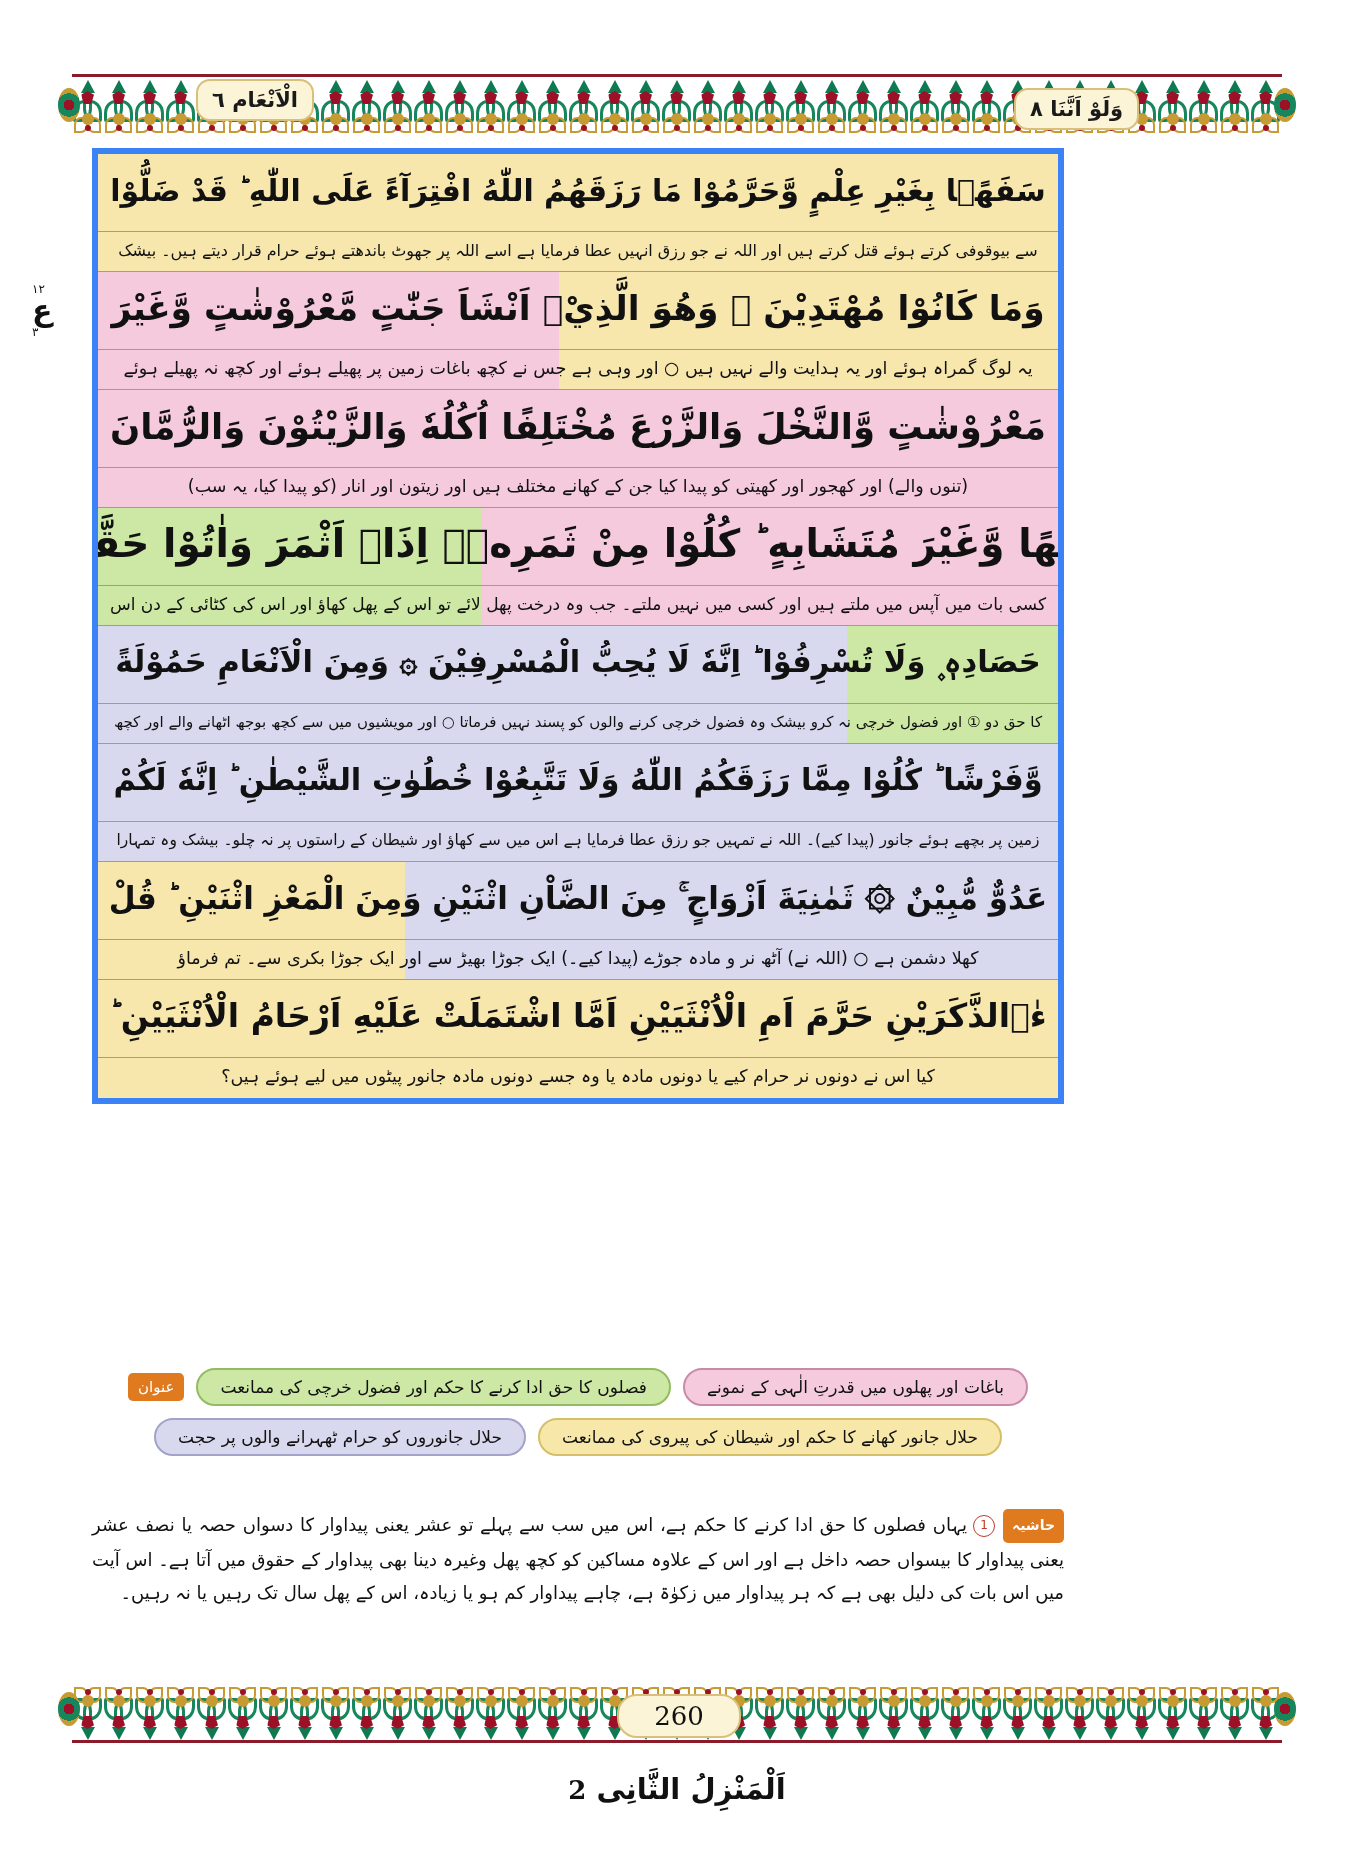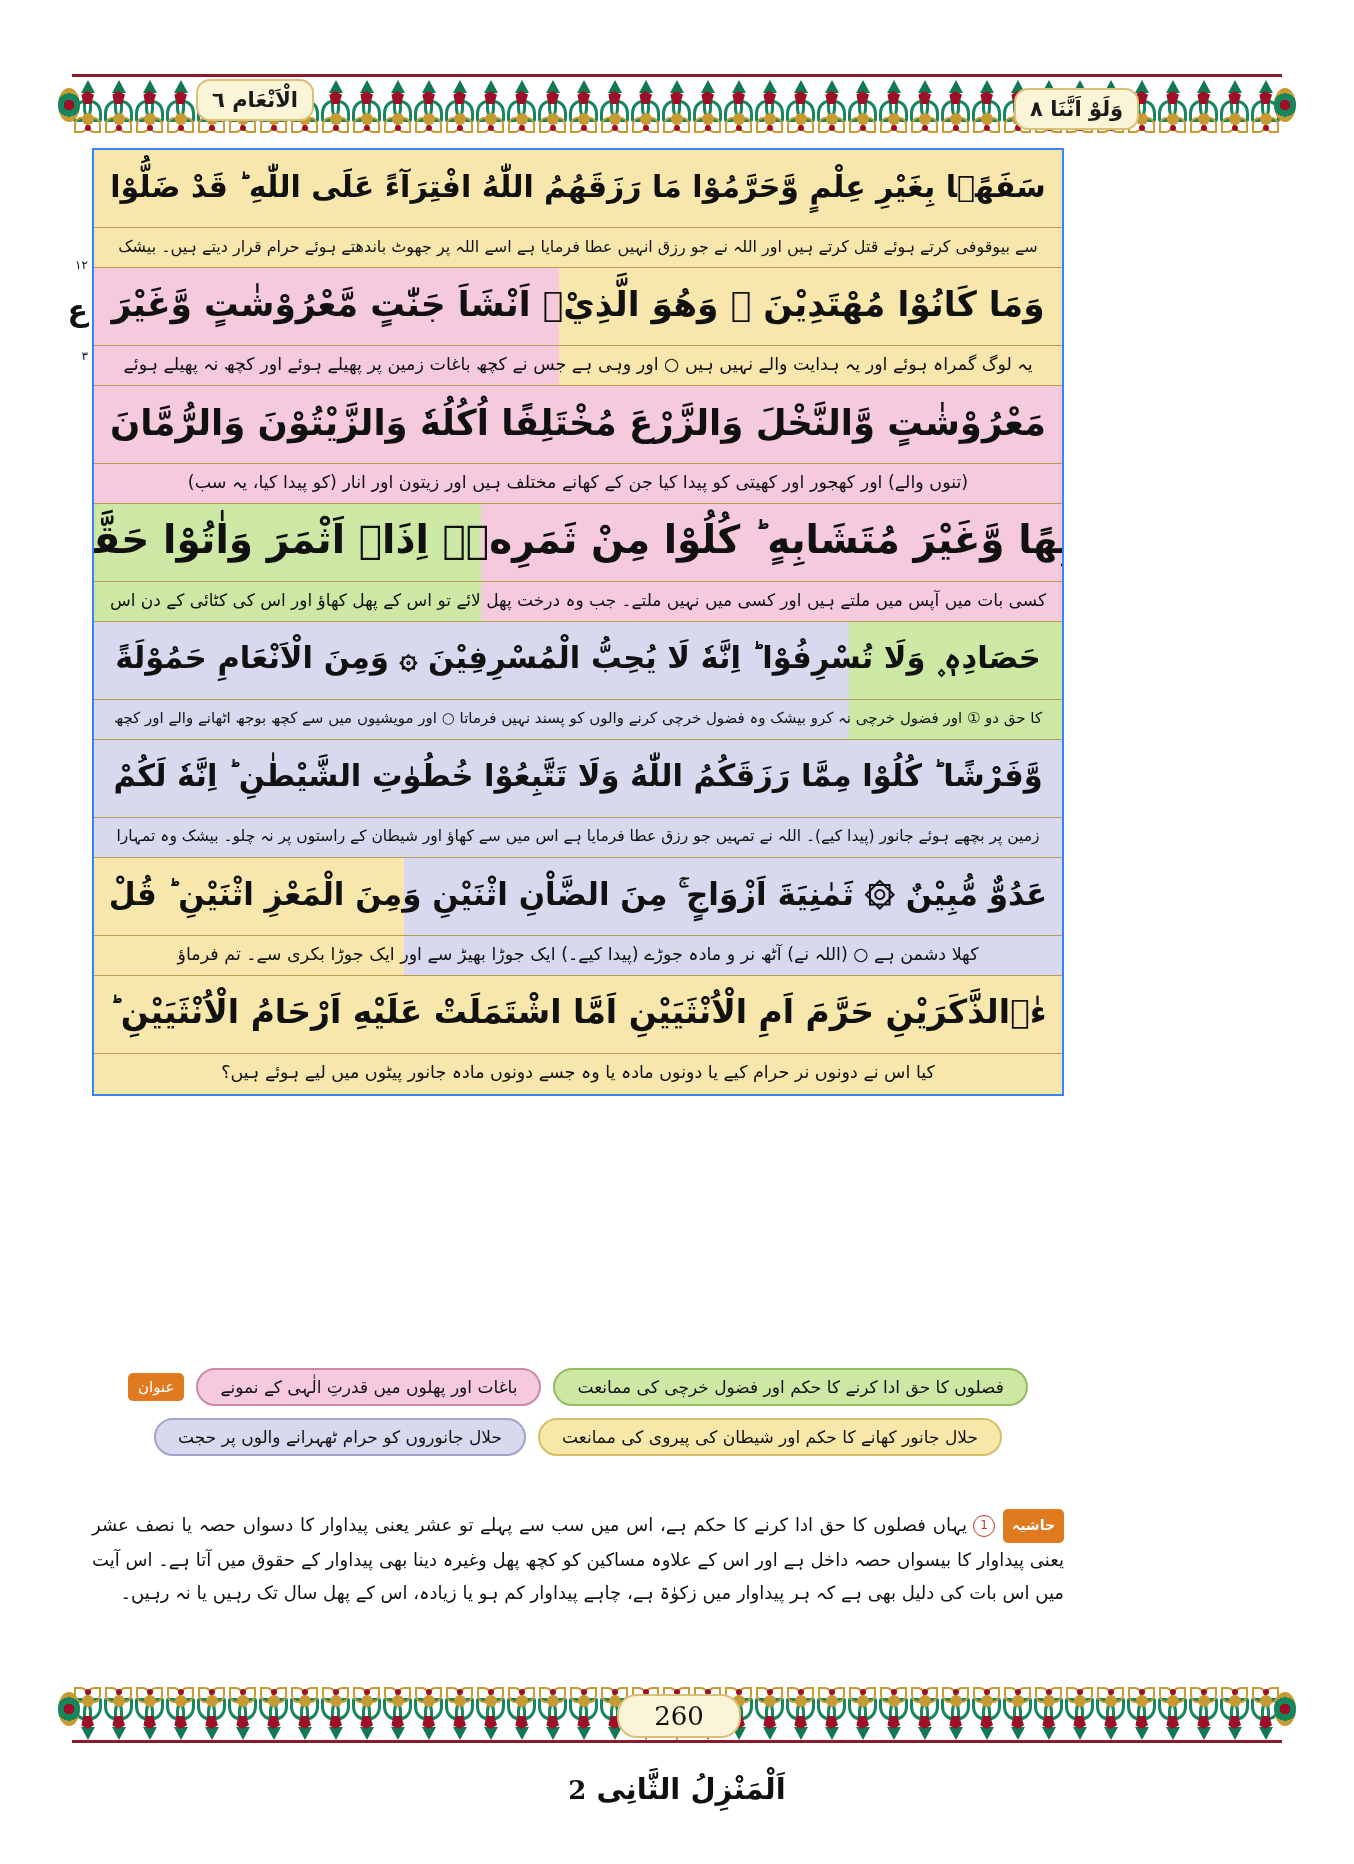--- a/index.html
+++ b/index.html
@@ -86,21 +86,21 @@
     padding:0 14px;
     box-sizing:border-box;
   }
   .cart-surah{left:196px;top:79px;min-width:112px;}
   .cart-para{left:1014px;top:88px;min-width:112px;}
 
   
   .textblock{
     position:absolute;
     left:92px;top:148px;width:972px;
-    border:2px solid #3b82f6;
+    border:6px solid #3b82f6;
     box-sizing:border-box;
     overflow:hidden;
   }
   .line{
     box-sizing:border-box;
     width:100%;
     display:flex;align-items:center;justify-content:center;
     direction:rtl;
     position:relative;
     border-bottom:1px solid #b89c52;
@@ -129,23 +129,23 @@
 
   
   .split{position:relative;}
   .split .seg{
     position:absolute;top:0;bottom:0;
   }
   .split .content{position:relative;z-index:2;width:100%;display:flex;align-items:center;justify-content:center;}
 
   
   .ruku{
-    position:absolute;left:38px;top:272px;width:50px;height:78px;
-    display:flex;flex-direction:column;align-items:flex-start;justify-content:center;
-    direction:rtl;color:#111;gap:24px;
+    position:absolute;left:32px;top:272px;width:50px;height:78px;
+    display:flex;flex-direction:column;align-items:flex-end;justify-content:center;
+    direction:rtl;color:#111;
   }
   .ruku .g{font-size:30px;font-weight:bold;line-height:1;}
   .ruku .n{font-size:12px;line-height:1.05;}
 
   
   .topics{
     position:absolute;left:92px;top:1368px;width:972px;
   }
   .topic-row{
     display:flex;flex-direction:row-reverse;align-items:center;justify-content:center;
@@ -702,22 +702,22 @@
         <div class="ar" style="font-size: 33px;">ءٰۤالذَّكَرَيْنِ حَرَّمَ اَمِ الْاُنْثَيَيْنِ اَمَّا اشْتَمَلَتْ عَلَيْهِ اَرْحَامُ الْاُنْثَيَيْنِ ؕ</div>
       </div>
       <div class="line ur-line" style="background: rgb(247, 231, 173);">
         <div class="ur">کیا اس نے دونوں نر حرام کیے یا دونوں مادہ یا وہ جسے دونوں مادہ جانور پیٹوں میں لیے ہوئے ہیں؟</div>
       </div>
     </div>
 
   <div class="topics">
     <div class="topic-row" id="topic-row-1">
         <div class="badge">عنوان</div>
+        <div class="pill pill-green">فصلوں کا حق ادا کرنے کا حکم اور فضول خرچی کی ممانعت</div>
         <div class="pill pill-pink">باغات اور پھلوں میں قدرتِ الٰہی کے نمونے</div>
-        <div class="pill pill-green">فصلوں کا حق ادا کرنے کا حکم اور فضول خرچی کی ممانعت</div>
       </div>
     <div class="topic-row" id="topic-row-2">
         <div class="pill pill-violet">حلال جانوروں کو حرام ٹھہرانے والوں پر حجت</div>
         <div class="pill pill-cream">حلال جانور کھانے کا حکم اور شیطان کی پیروی کی ممانعت</div>
       </div>
   </div>
 
   <div class="footnote">
     <div class="fn-body">
       <span class="fn-head">حاشیہ</span><span class="fn-num">1</span><span>یہاں فصلوں کا حق ادا کرنے کا حکم ہے، اس میں سب سے پہلے تو عشر یعنی پیداوار کا دسواں حصہ یا نصف عشر یعنی پیداوار کا بیسواں حصہ داخل ہے اور اس کے علاوہ مساکین کو کچھ پھل وغیرہ دینا بھی پیداوار کے حقوق میں آتا ہے۔ اس آیت میں اس بات کی دلیل بھی ہے کہ ہر پیداوار میں زکوٰۃ ہے، چاہے پیداوار کم ہو یا زیادہ، اس کے پھل سال تک رہیں یا نہ رہیں۔</span>

